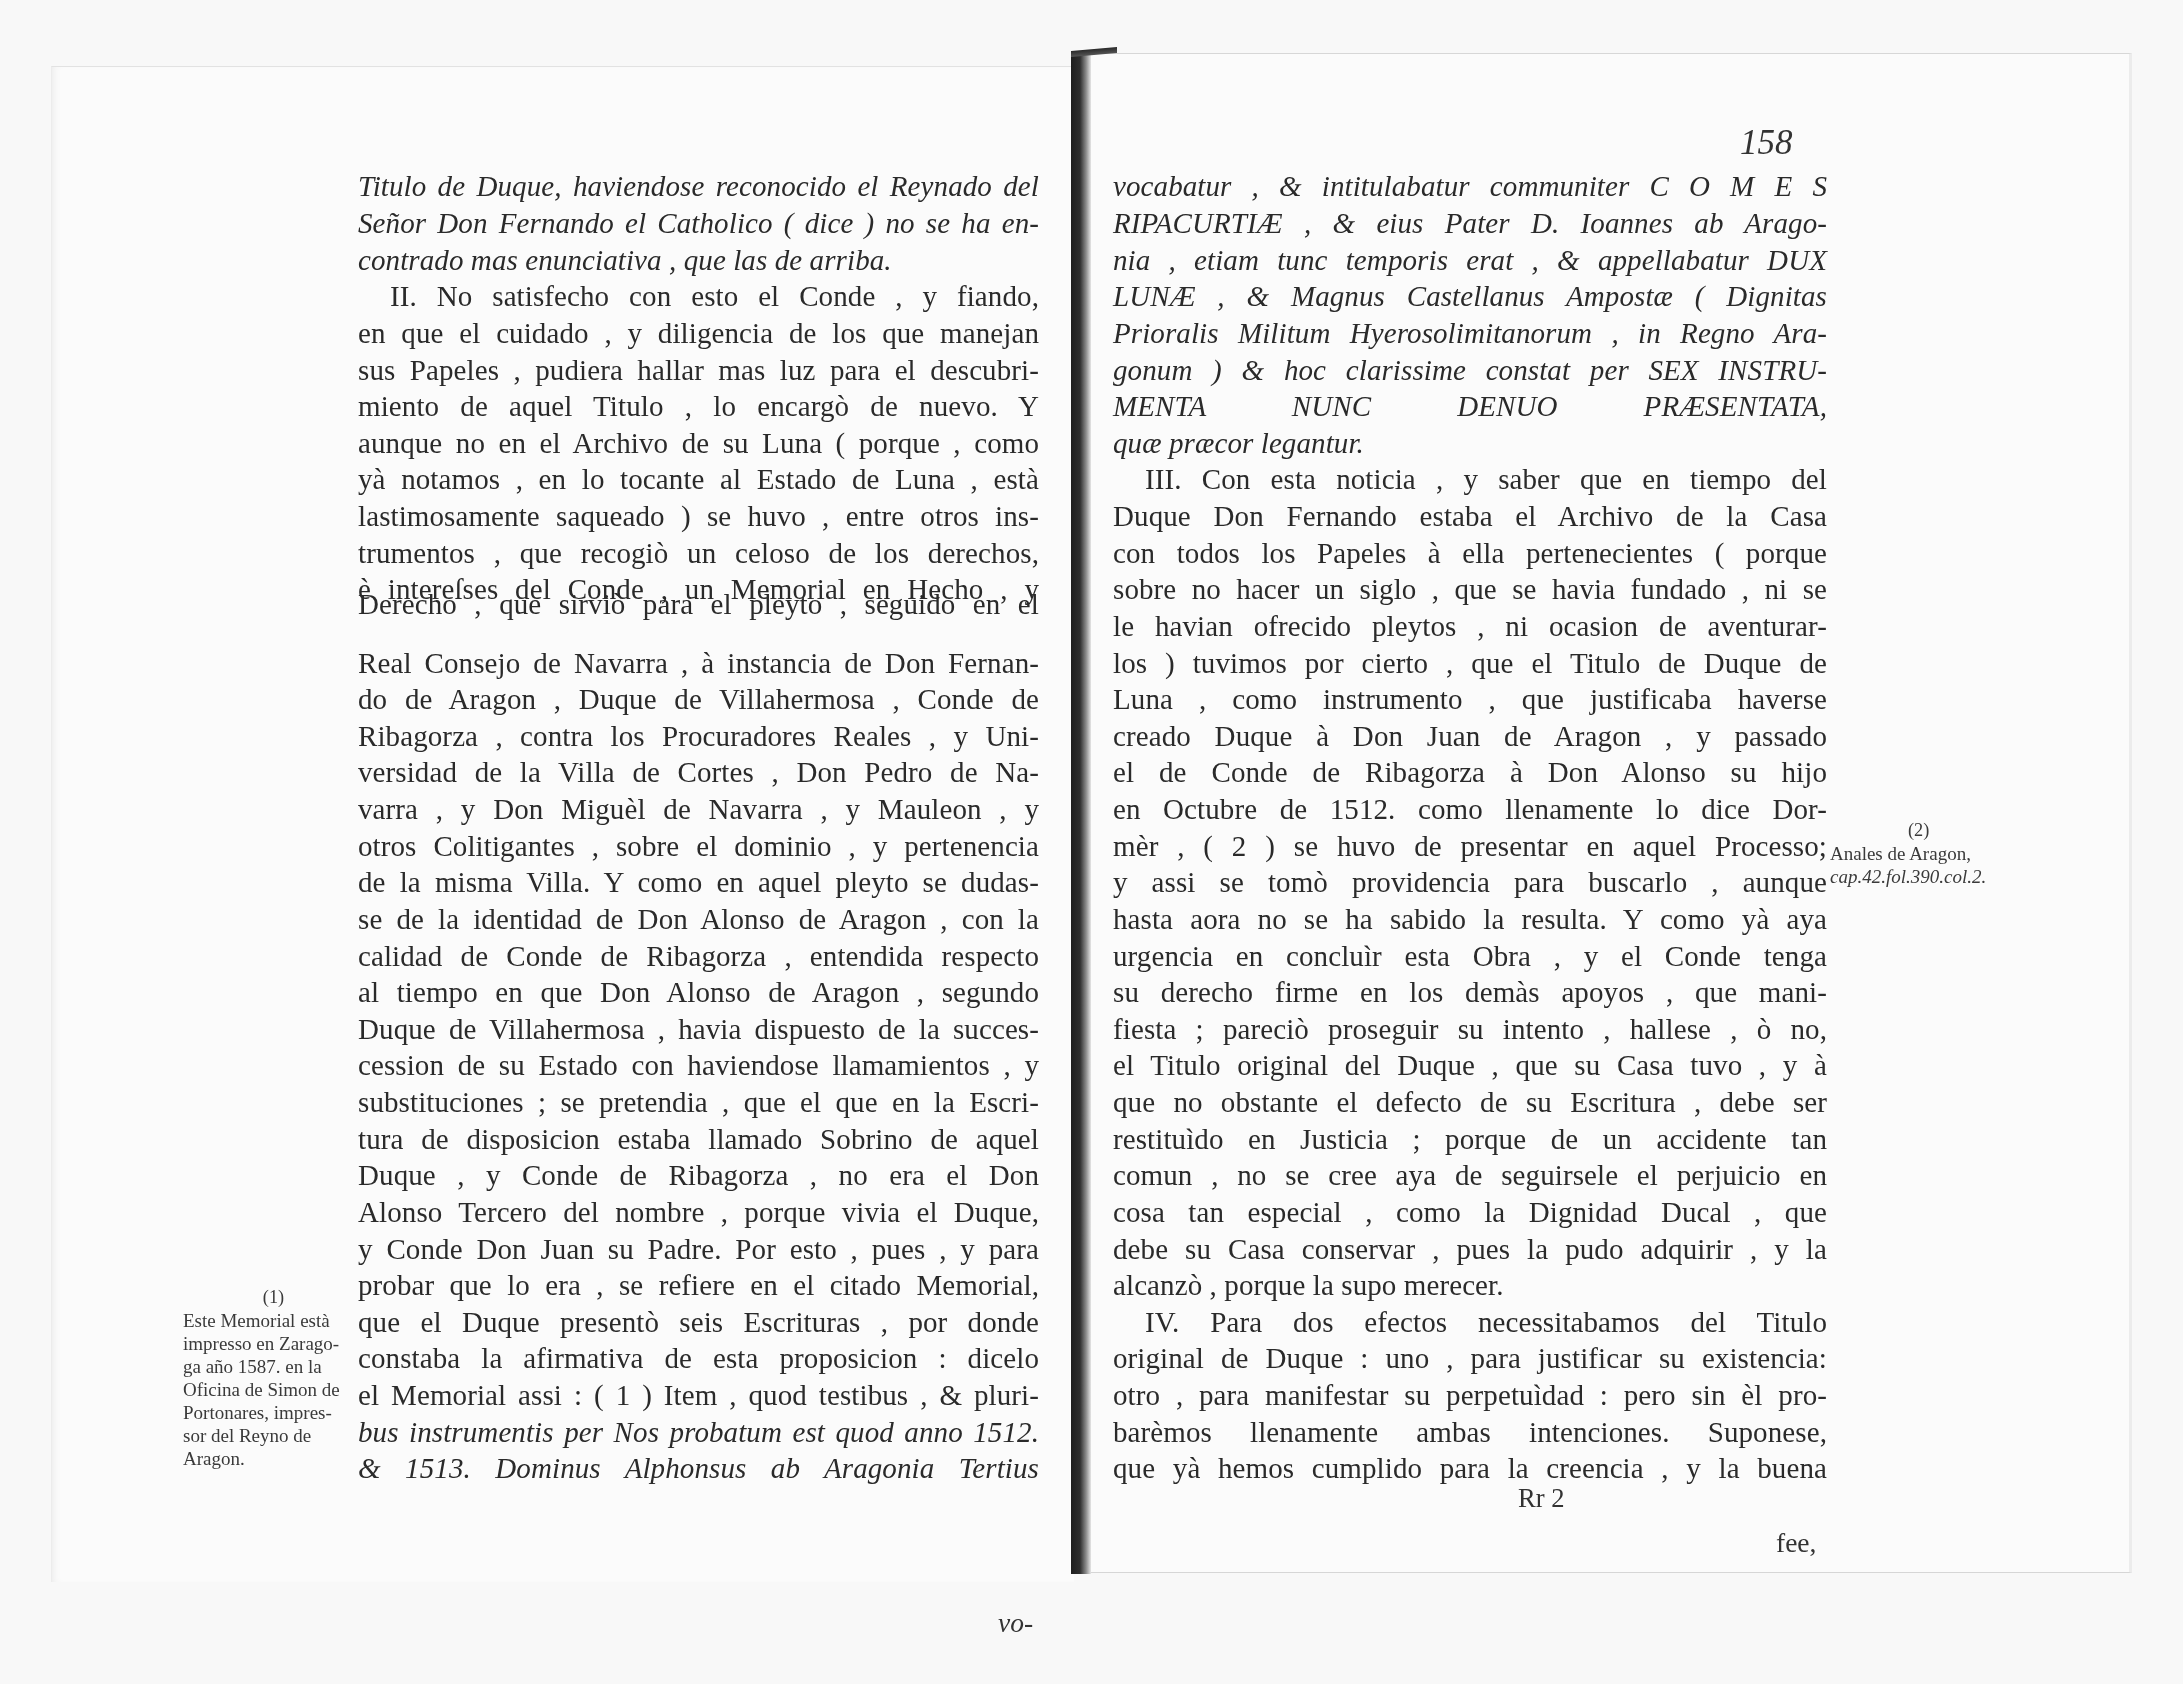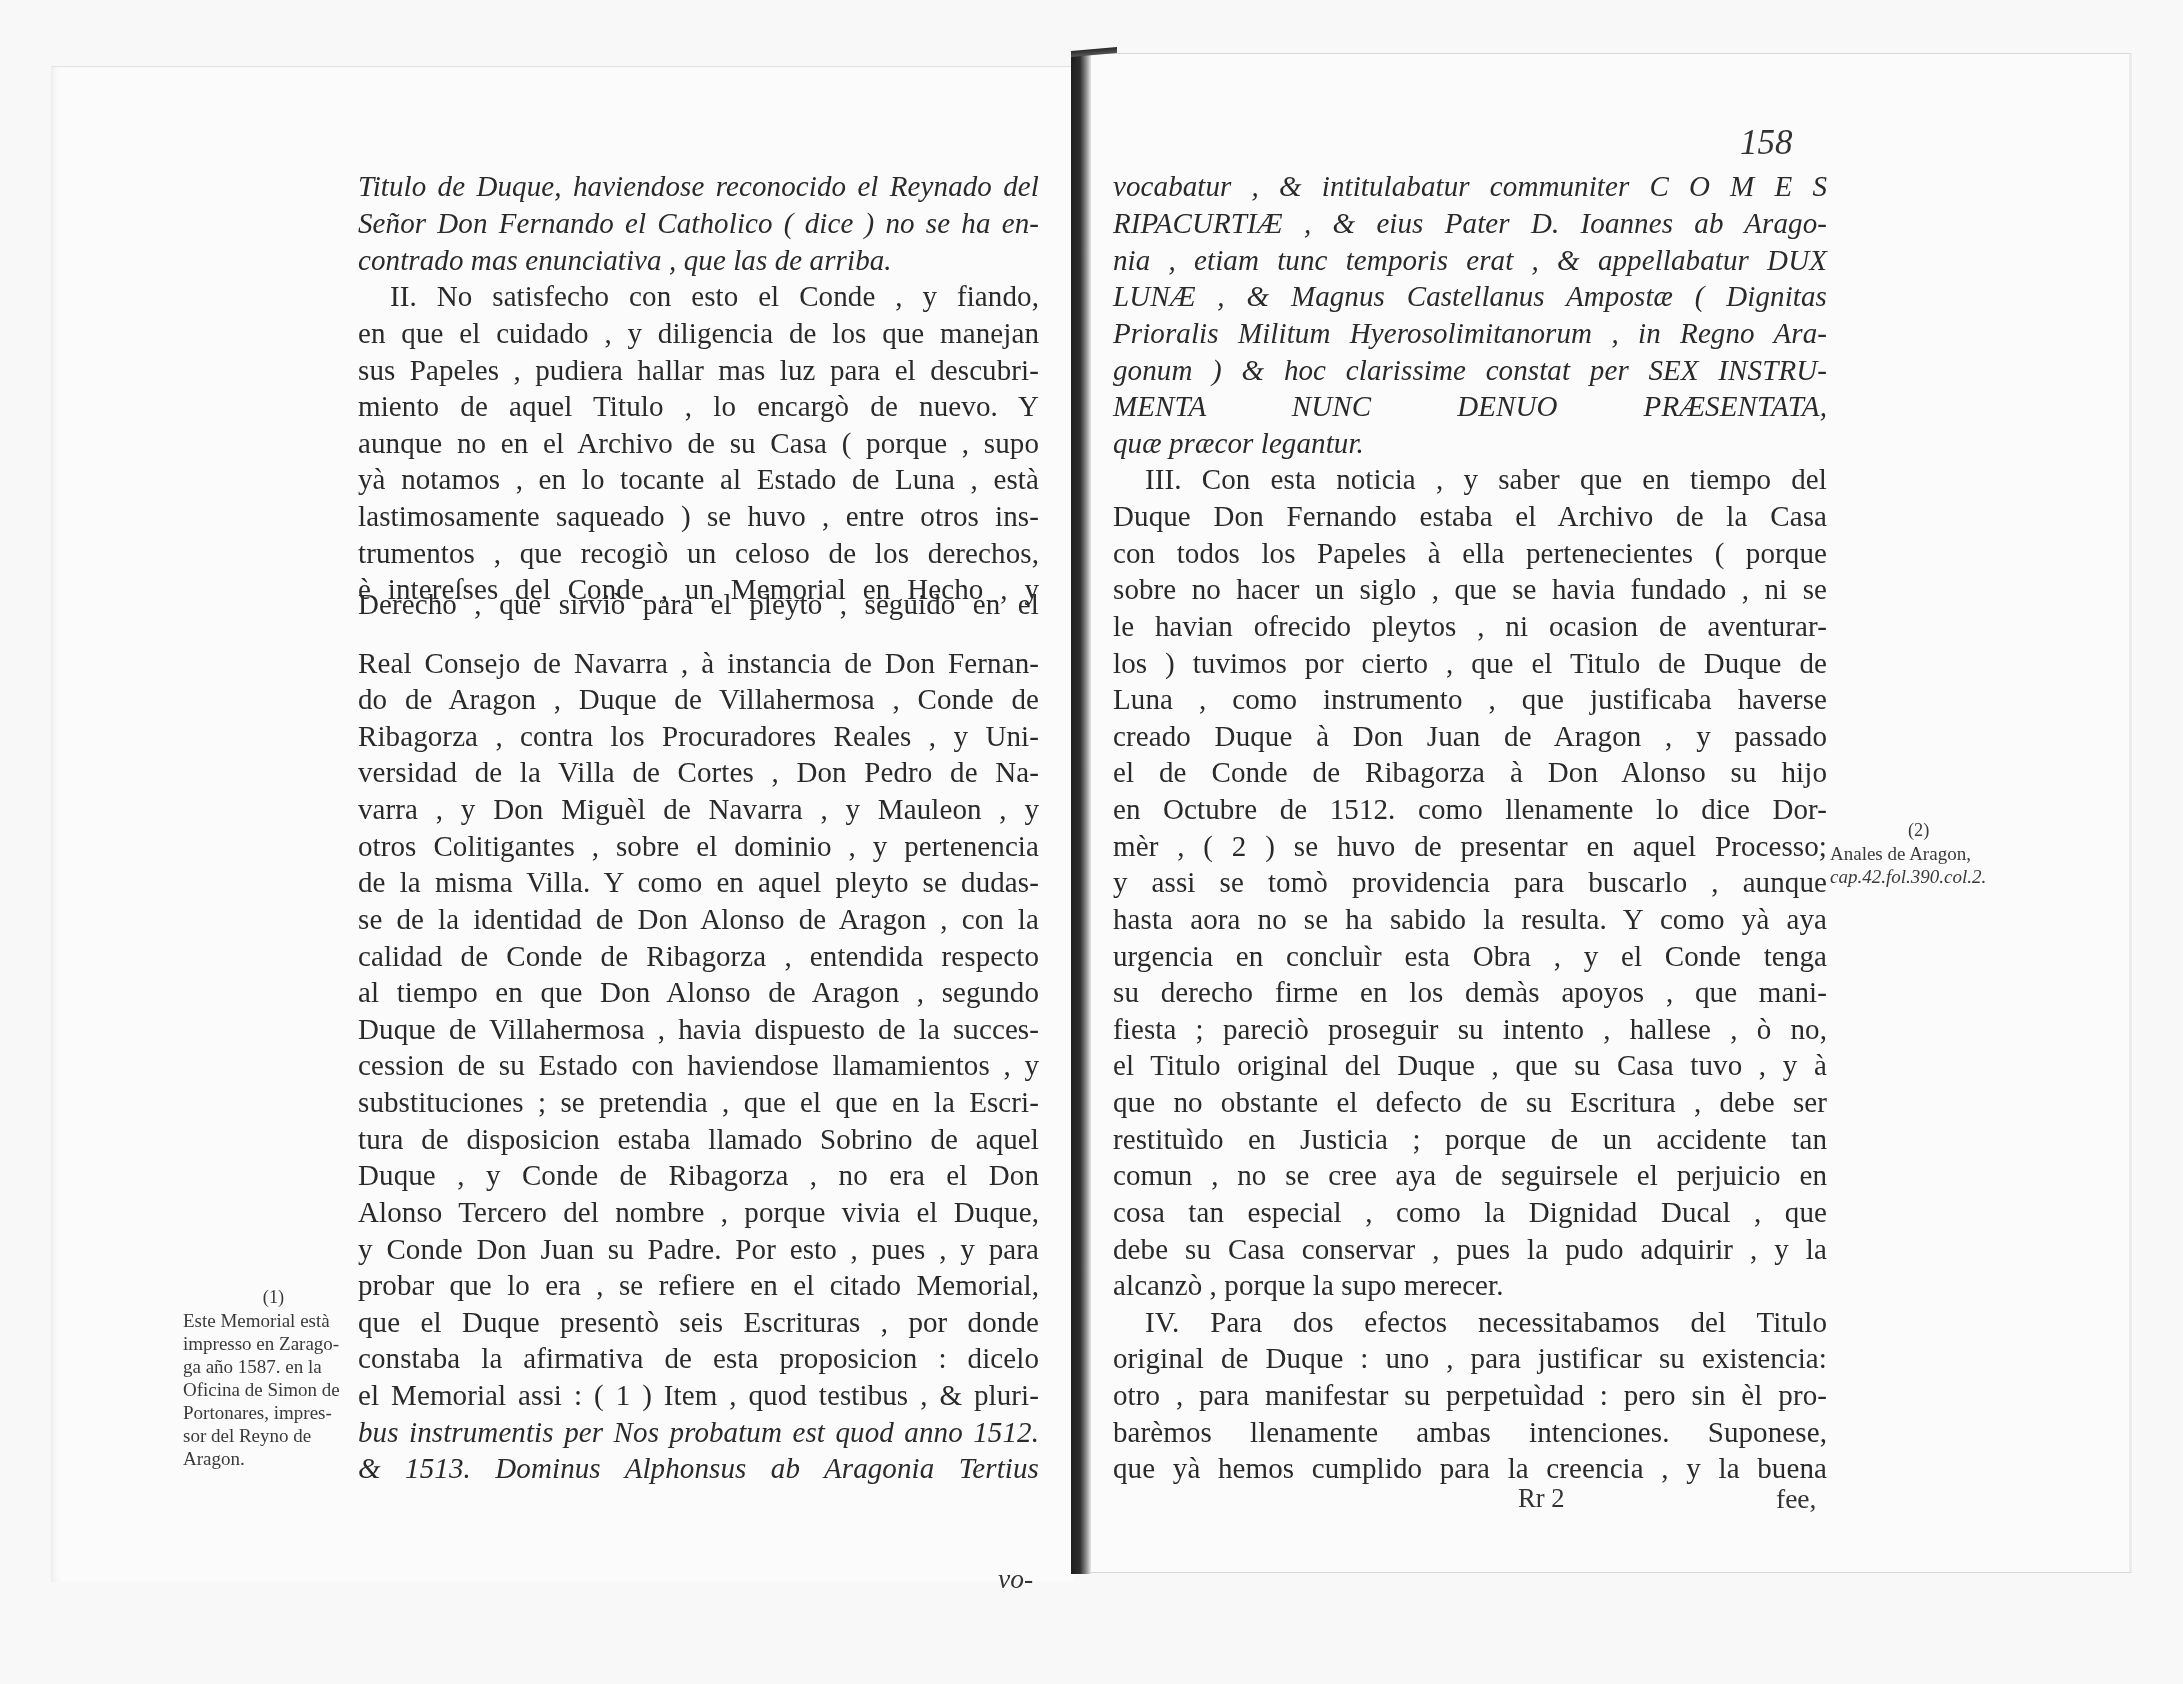--- a/index.html
+++ b/index.html
@@ -42,21 +42,21 @@
   .nojust { text-align: center; text-align-last: left !important; }
   .indent { padding-left: 32px; box-sizing: border-box; }
   .folio {
     position: absolute; left: 1740px; top: 123px; font-size: 35px; font-style: italic;
     color: #333;
   }
   .signature {
     position: absolute; left: 1518px; top: 1458px; font-size: 26.6px; color: #333;
   }
   .catchword {
-    position: absolute; font-size: 27.5px; font-style: italic; color: #333;
+    position: absolute; font-size: 27.5px; font-style: italic; color: #333; margin-top: 44px;
   }
   .catch-left { left: 998px; top: 1563px; text-align: center; }
   .catch-right { left: 1776px; top: 1458px; font-style: normal; }
   .note {
     position: absolute; font-size: 19px; line-height: 23px; color: #3a3a3a;
   }
   .note-left { left: 183px; top: 1286px; width: 181px; text-align: justify; }
   .note-left .num { text-align: center; font-size: 18.3px; }
   .note-right { left: 1830px; top: 819px; width: 201px; }
   .note-right .num { text-align: left; padding-left: 78px; font-size: 18.3px; }
@@ -72,21 +72,21 @@
   <div class="gutter-cap"></div>
 
   <div class="left-col">
     <div class="line it" style="top:168px">Titulo de Duque, haviendose reconocido el Reynado del</div>
     <div class="line it" style="top:205px">Señor Don Fernando el Catholico ( dice ) no se ha en-</div>
     <div class="line it nojust" style="top:242px">contrado mas enunciativa , que las de arriba.</div>
     <div class="line indent" style="top:278px">II.   No satisfecho con esto el Conde , y fiando,</div>
     <div class="line" style="top:315px">en que el cuidado , y diligencia de los que manejan</div>
     <div class="line" style="top:352px">sus Papeles , pudiera hallar mas luz para el descubri-</div>
     <div class="line" style="top:388px">miento de aquel Titulo , lo encargò de nuevo. Y</div>
-    <div class="line" style="top:425px">aunque no en el Archivo de su Casa ( porque , supo</div>
+    <div class="line" style="top:425px">aunque no en el Archivo de su Luna ( porque , como</div>
     <div class="line" style="top:461px">yà notamos , en lo tocante al Estado de Luna , està</div>
     <div class="line" style="top:498px">lastimosamente saqueado ) se huvo , entre otros ins-</div>
     <div class="line" style="top:535px">trumentos , que recogiò un celoso de los derechos,</div>
     <div class="line" style="top:571px">è intereſses del Conde , un Memorial en Hecho , y</div>
     <div class="line" style="top:586px">Derecho , que sirviò para el pleyto , seguido en el</div>
     <div class="line" style="top:645px">Real Consejo de Navarra , à instancia de Don Fernan-</div>
     <div class="line" style="top:681px">do de Aragon , Duque de Villahermosa , Conde de</div>
     <div class="line" style="top:718px">Ribagorza , contra los Procuradores Reales , y Uni-</div>
     <div class="line" style="top:754px">versidad de la Villa de Cortes , Don Pedro de Na-</div>
     <div class="line" style="top:791px">varra , y Don Miguèl de Navarra , y Mauleon , y</div>

